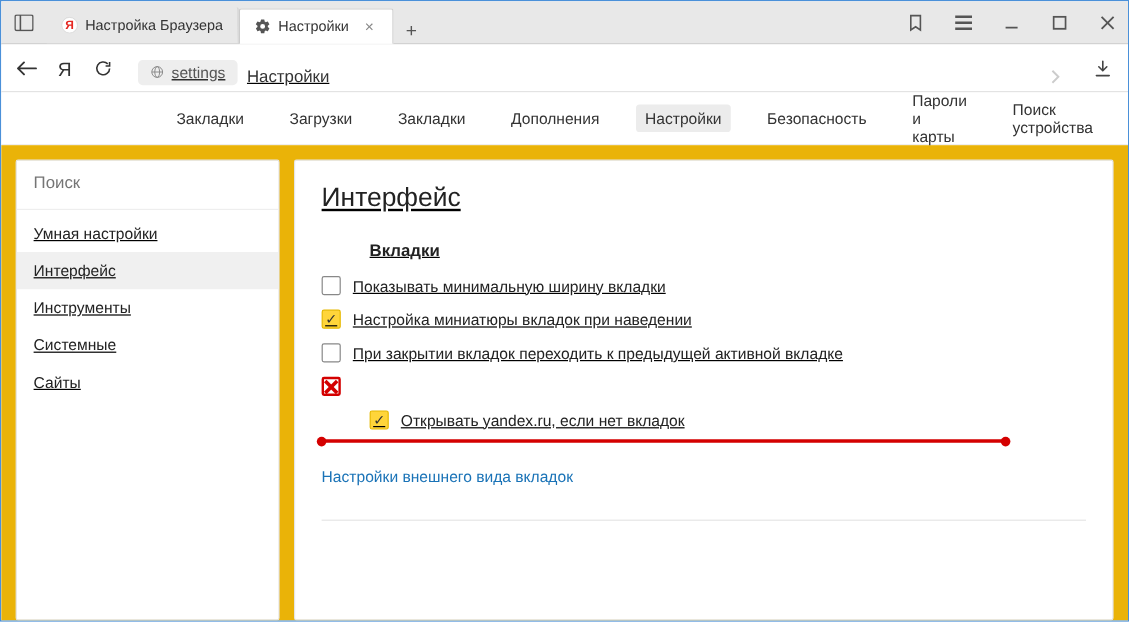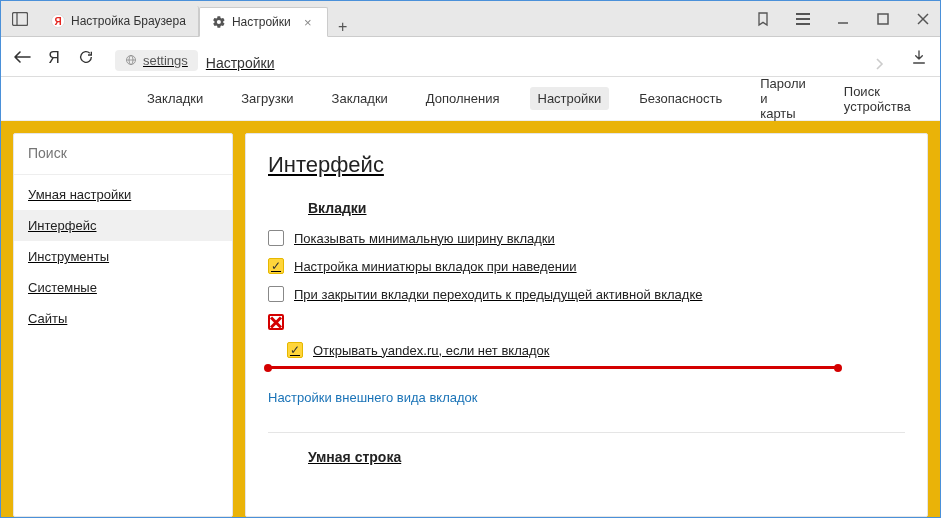--- a/index.html
+++ b/index.html
@@ -38,21 +38,21 @@
   .search-box { padding: 10px 14px; }
   .search-input { width: 100%; border: none; font-size: 14px; color: #999; outline: none; }
   .side-sep { height: 1px; background: #eee; margin: 2px 0 4px; }
   .side-item { padding: 8px 14px; font-size: 13px; color: #222; cursor: pointer; }
   .side-item.active { background: #f0f0f0; }
 
   .main { flex: 1; background: #fff; margin: 12px 12px 0 12px; border: 1px solid #e5e5e5; border-radius: 2px; padding: 18px 22px; overflow: hidden; position: relative; }
   .h1 { font-size: 22px; font-weight: 400; color: #222; margin-bottom: 22px; }
   .h2 { font-size: 14px; font-weight: 700; color: #222; margin-bottom: 14px; padding-left: 40px; }
   .opt { display: flex; align-items: center; gap: 10px; margin-bottom: 12px; font-size: 13px; color: #222; position: relative; }
-  .opt.sub { margin-left: 19px; }
+  .opt.sub { margin-left: 40px; }
   .chk { width: 16px; height: 16px; border: 1.5px solid #888; border-radius: 2px; display: inline-flex; align-items: center; justify-content: center; cursor: pointer; flex-shrink: 0; }
   .chk.checked { background: #ffd53a; border-color: #e6b800; }
   .chk.checked::after { content: "✓"; font-size: 12px; color: #333; line-height: 1; }
   .chk.cross { background: #fff; border: 2px solid #d40000; position: relative; }
   .chk.cross::before, .chk.cross::after { content: ""; position: absolute; width: 14px; height: 3px; background: #d40000; top: 5px; left: -1px; }
   .chk.cross::before { transform: rotate(45deg); }
   .chk.cross::after { transform: rotate(-45deg); }
   .link { color: #1a73b7; font-size: 13px; cursor: pointer; margin-top: 20px; display: inline-block; }
   .hr-annot { position: absolute; height: 3px; background: #d40000; border-radius: 2px; }
   .hr-annot::before, .hr-annot::after { content: ""; position: absolute; width: 8px; height: 8px; background: #d40000; border-radius: 50%; top: -2.5px; }
@@ -197,29 +197,28 @@
     <div class="opt">
       <span class="chk"></span>
       <span>Показывать минимальную ширину вкладки</span>
     </div>
     <div class="opt">
       <span class="chk checked"></span>
       <span>Настройка миниатюры вкладок при наведении</span>
     </div>
     <div class="opt">
       <span class="chk"></span>
-      <span>При закрытии вкладки переходить к предыдущей активной вкладке</span>
+      <span>При закрытии вкладок переходить к предыдущей активной вкладке</span>
     </div>
     <div class="opt">
       <span class="chk cross"></span>
     </div>
     <div class="hr-annot" style="left:22px; width:570px; top:232px;"></div>
     <div class="opt sub">
       <span class="chk checked"></span>
       <span>Открывать yandex.ru, если нет вкладок</span>
     </div>
 
     <a class="link">Настройки внешнего вида вкладок</a>
 
     <div class="sep2"></div>
-    <div class="h2">Умная строка</div>
   </div>
 </div>
 
 </body></html>

